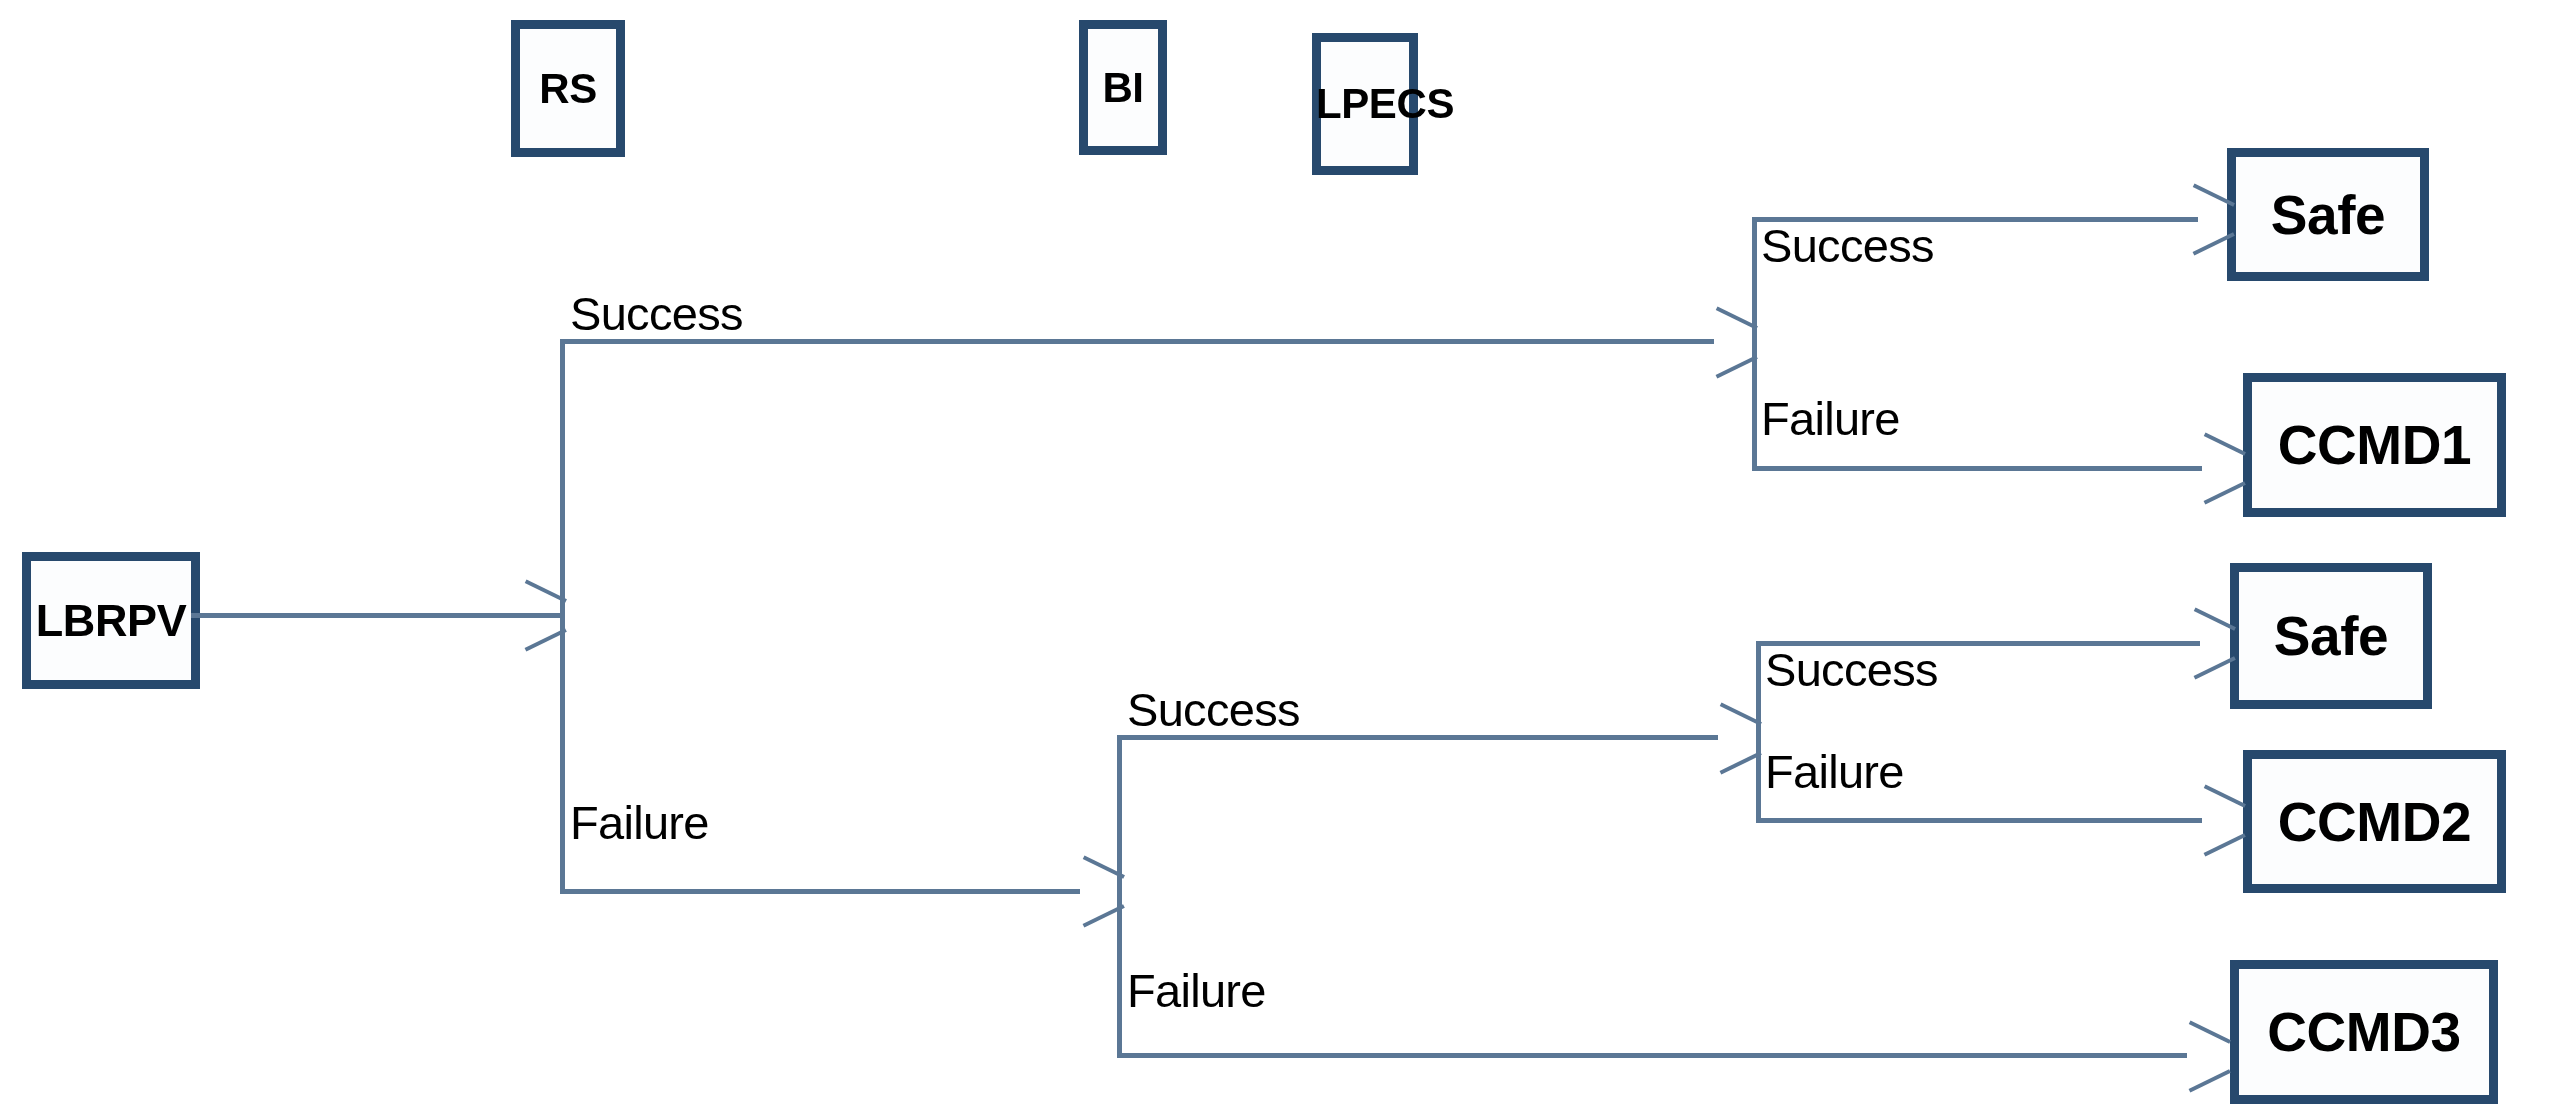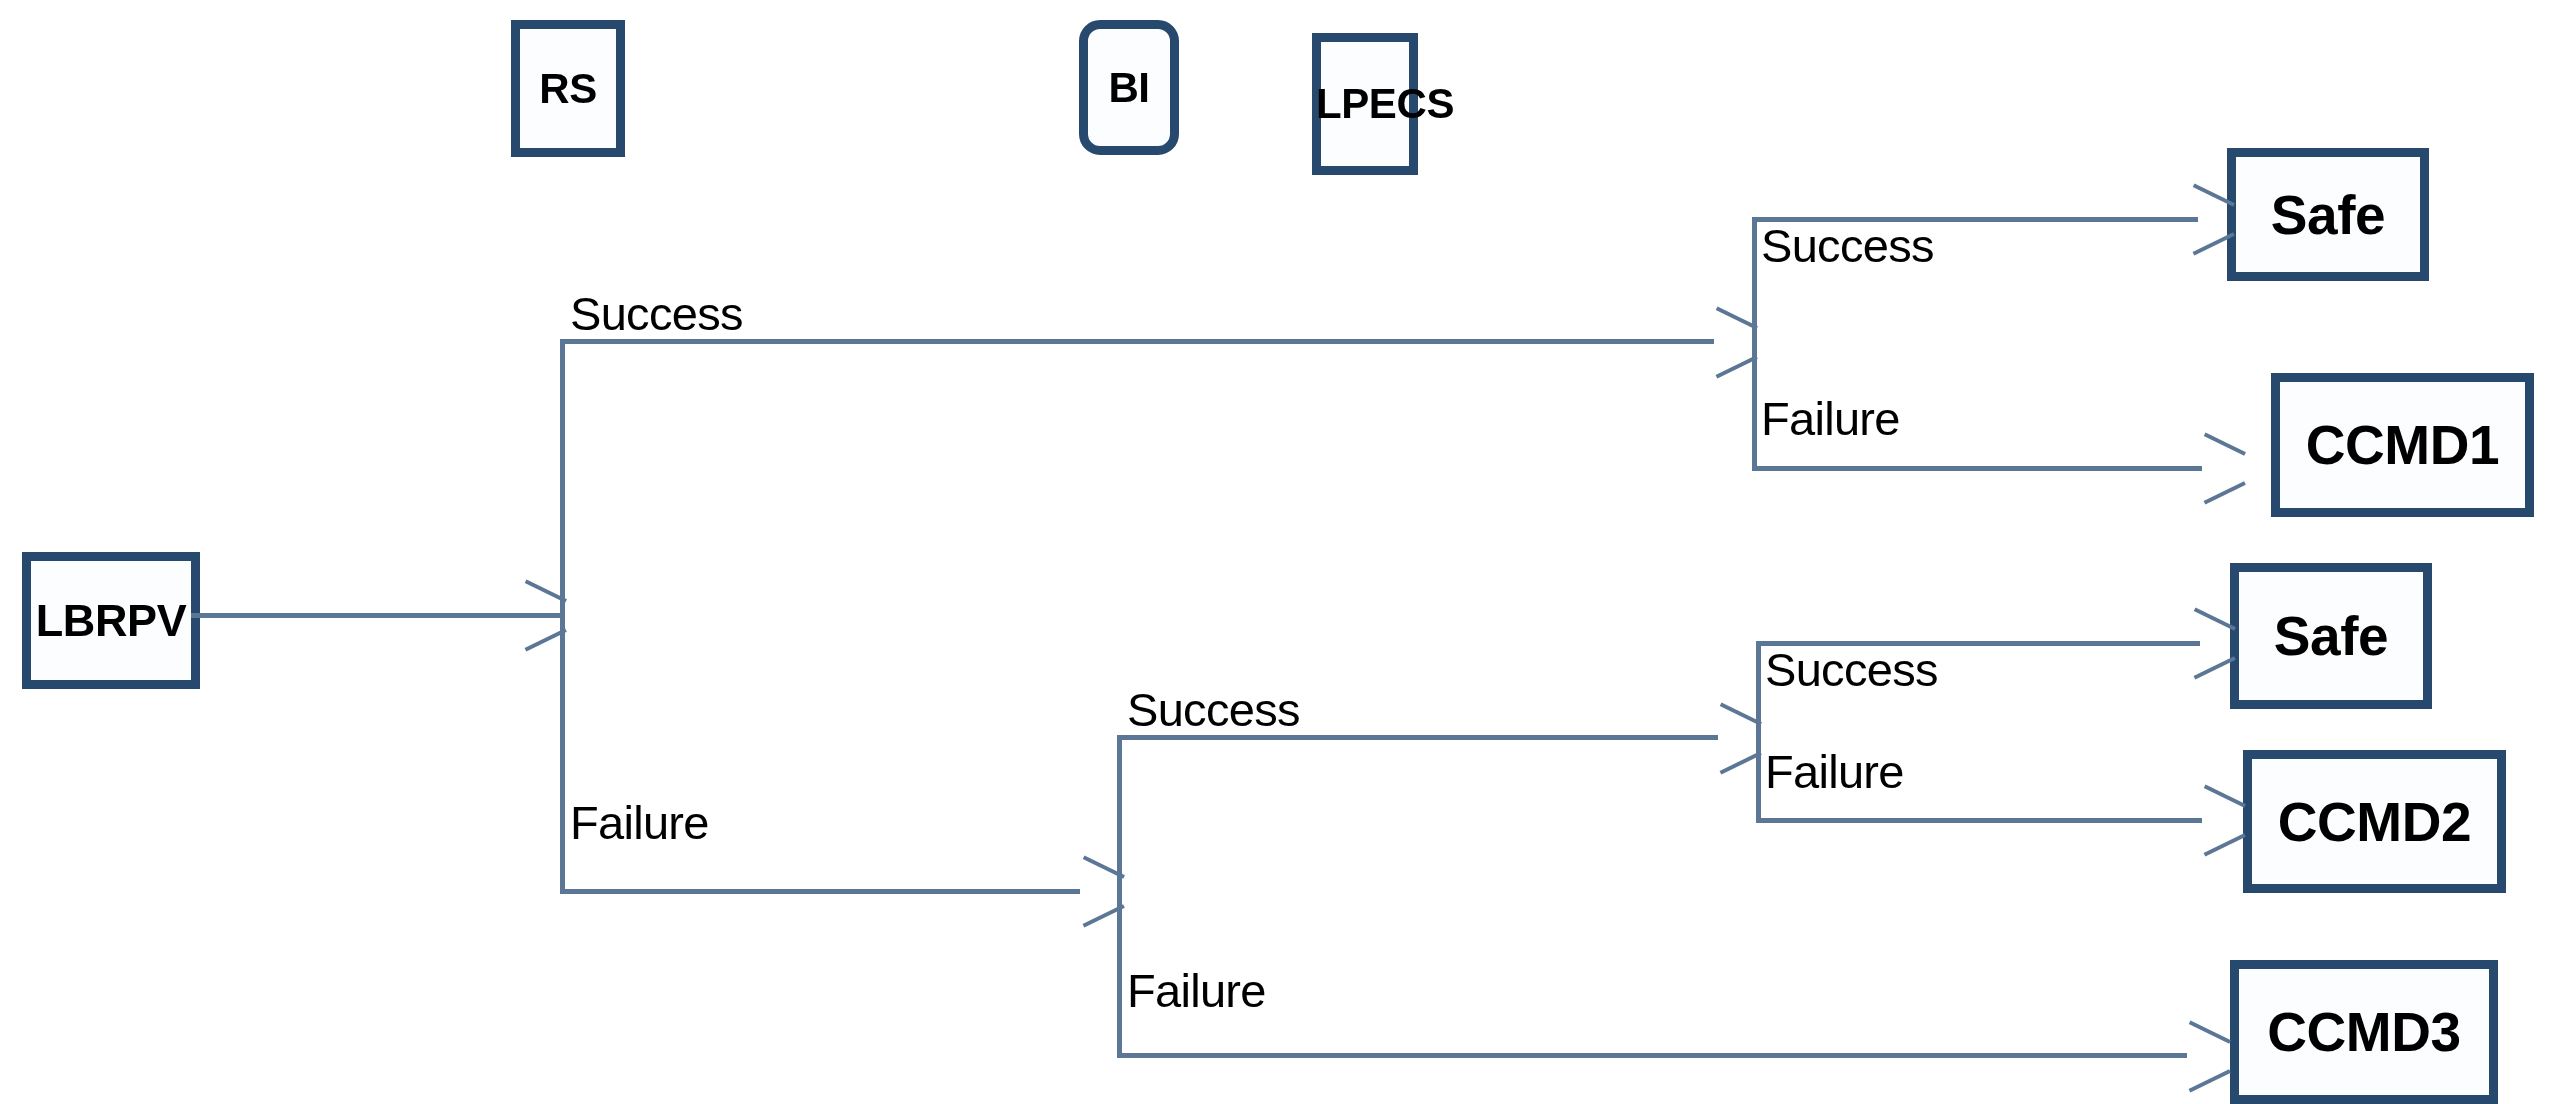--- a/index.html
+++ b/index.html
@@ -77,37 +77,37 @@
 </style>
 </head>
 <body>
 
 <div id="canvas">
 
   <div class="node-box header" style="left:511px; top:20.4px; width:114px; height:137px;">
     <span>RS</span>
   </div>
 
-  <div class="node-box header" style="left:1079px; top:20.4px; width:100px; height:135px;border-radius:21px;">
+  <div class="node-box header" style="left:1079px; top:20.4px; width:88px; height:135px;">
     <span>BI</span>
   </div>
 
   <div class="node-box header" style="left:1312px; top:33px; width:106px; height:142px;padding-left:40px;">
     <span>LPECS</span>
   </div>
 
   <div class="node-box root" style="left:22px; top:552px; width:178px; height:137px;">
     <span>LBRPV</span>
   </div>
 
   <div class="node-box out" style="left:2227px; top:148px; width:202px; height:133px;">
     <span>Safe</span>
   </div>
 
-  <div class="node-box out" style="left:2243px; top:373px; width:263px; height:144px;margin-left:28px;">
+  <div class="node-box out" style="left:2243px; top:373px; width:263px; height:144px;">
     <span>CCMD1</span>
   </div>
 
   <div class="node-box out" style="left:2230px; top:563px; width:202px; height:146px;">
     <span>Safe</span>
   </div>
 
   <div class="node-box out" style="left:2243px; top:750px; width:263px; height:143px;">
     <span>CCMD2</span>
   </div>

